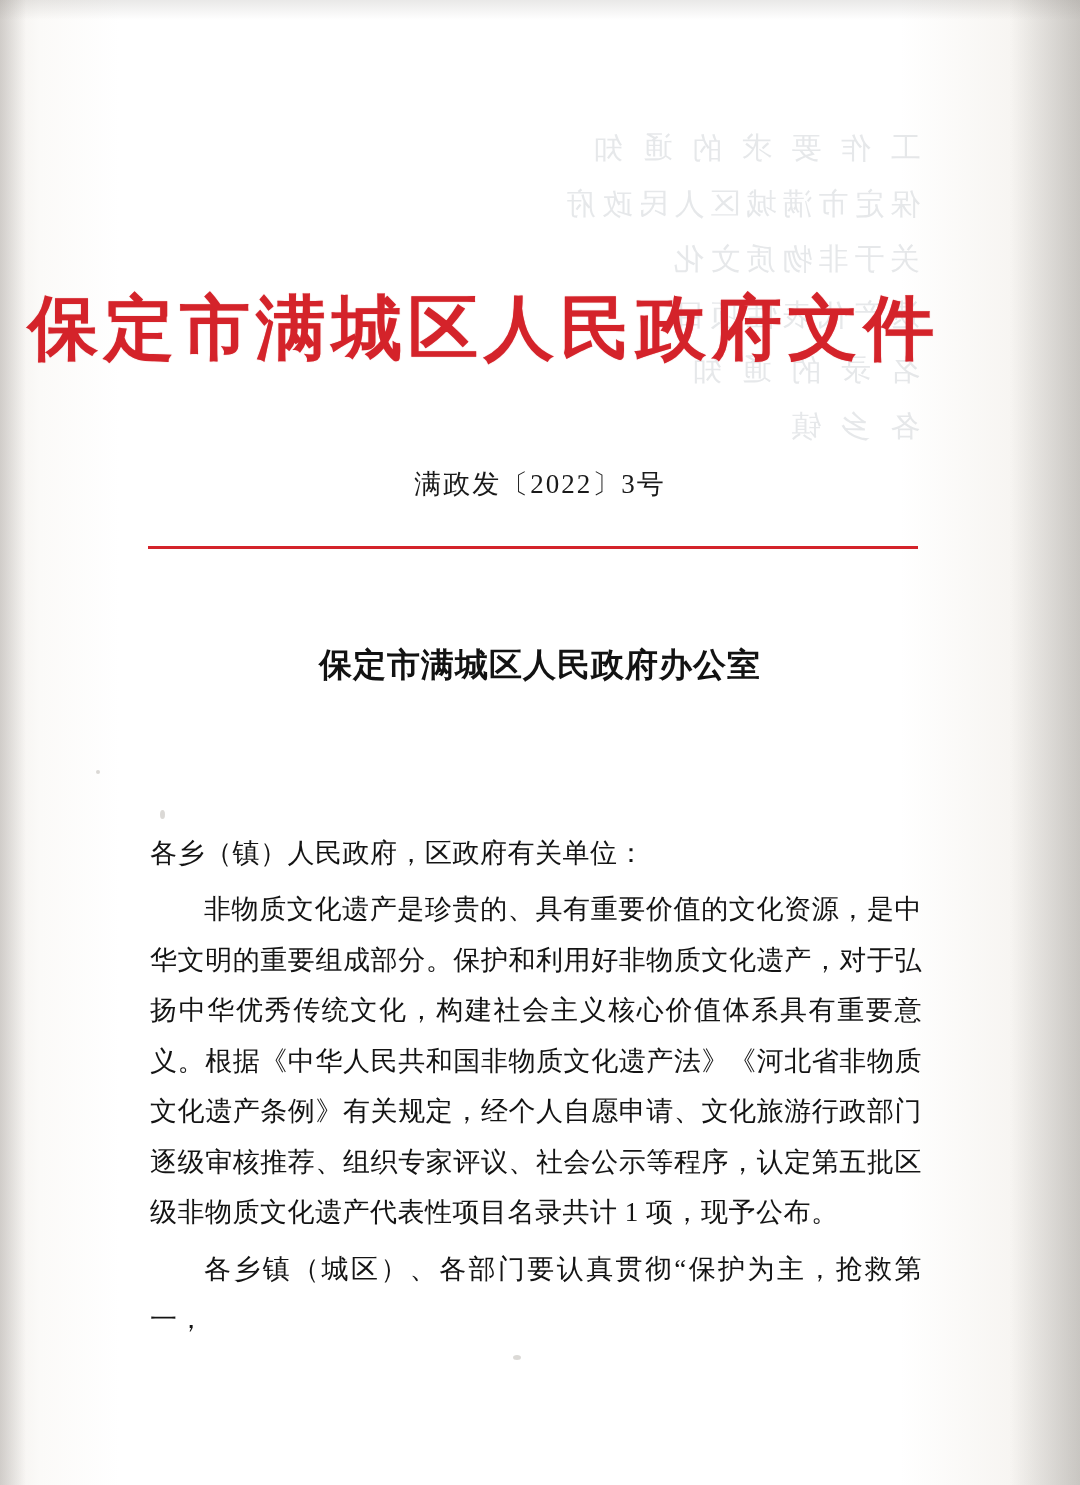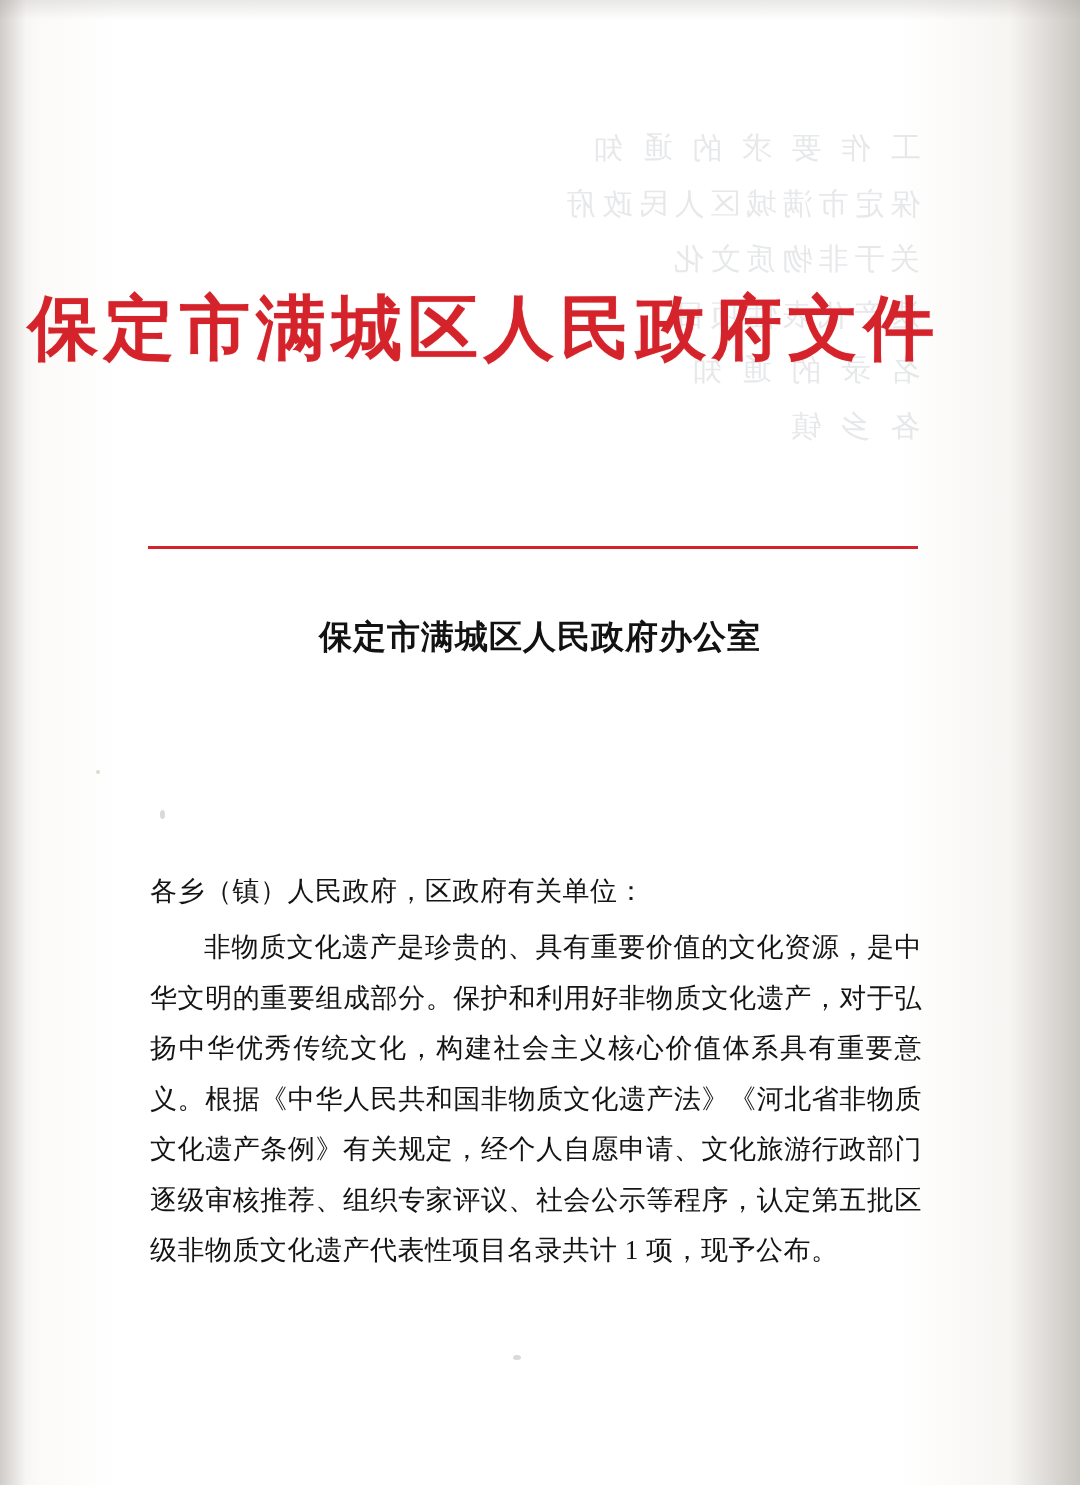--- a/index.html
+++ b/index.html
@@ -92,26 +92,26 @@
     top: 612px;
     left: 0;
     width: 1080px;
     text-align: center;
     font-weight: bold;
     font-size: 33px;
     line-height: 1.55;
     color: #121212;
     letter-spacing: 1px;
   }
-  .title-block div { white-space: nowrap; }
+  .title-block div { white-space: nowrap; margin-top: 28px; }
 
   
   .body-text {
     position: absolute;
-    top: 866px;
+    top: 828px;
     left: 150px;
     width: 772px;
     font-size: 27px;
     line-height: 1.87;
     color: #141414;
     letter-spacing: 0.5px;
   }
   .body-text p {
     margin: 0 0 6px 0;
     text-align: justify;
@@ -153,30 +153,32 @@
     <div>关于非物质文化</div>
     <div>遗产代表性项目</div>
     <div>名 录 的 通 知</div>
     <div>各 乡 镇</div>
   </div>
 
   <div class="content">
 
     <div class="masthead">保定市满城区人民政府文件</div>
 
+    <div class="doc-number">满政发〔2022〕3号</div>
 
     <div class="red-rule"></div>
 
     <div class="title-block">
       <div>保定市满城区人民政府办公室</div>
     </div>
 
     <div class="body-text">
       <p>各乡（镇）人民政府，区政府有关单位：</p>
       <p class="indent">非物质文化遗产是珍贵的、具有重要价值的文化资源，是中华文明的重要组成部分。保护和利用好非物质文化遗产，对于弘扬中华优秀传统文化，构建社会主义核心价值体系具有重要意义。根据《中华人民共和国非物质文化遗产法》《河北省非物质文化遗产条例》有关规定，经个人自愿申请、文化旅游行政部门逐级审核推荐、组织专家评议、社会公示等程序，认定第五批区级非物质文化遗产代表性项目名录共计 1 项，现予公布。</p>
+      <p class="indent">各乡镇（城区）、各部门要认真贯彻“保护为主，抢救第一，</p>
     </div>
 
   </div>
 
   <div class="speck" style="left:160px; top:810px; width:5px; height:9px;"></div>
   <div class="speck" style="left:513px; top:1355px; width:8px; height:5px;"></div>
   <div class="speck" style="left:96px; top:770px; width:4px; height:4px;"></div>
 
   <div class="edge-shadow-left"></div>
   <div class="edge-shadow-right"></div>

